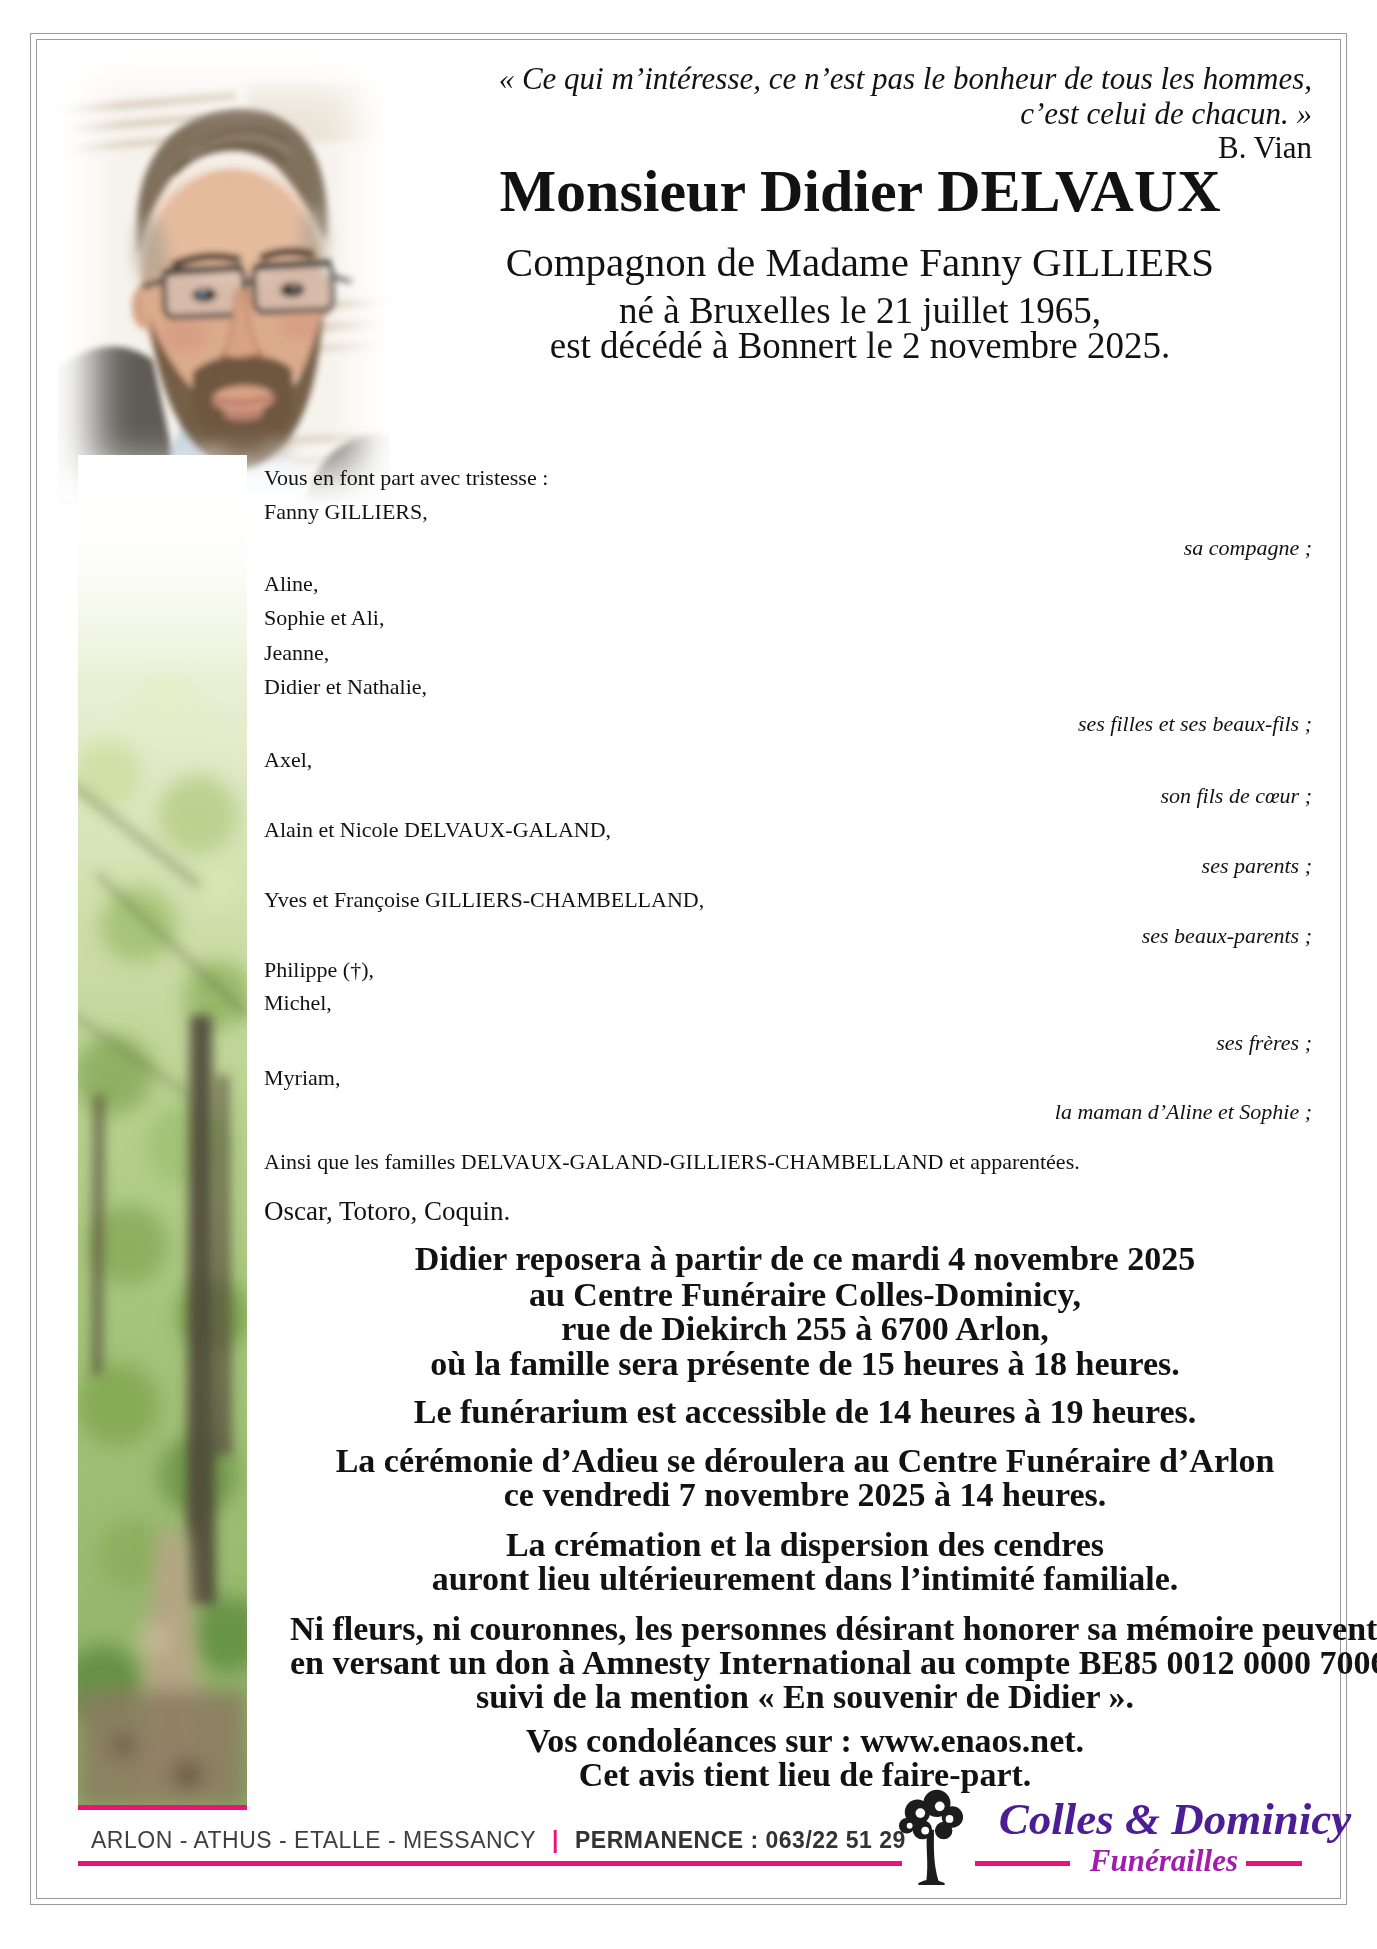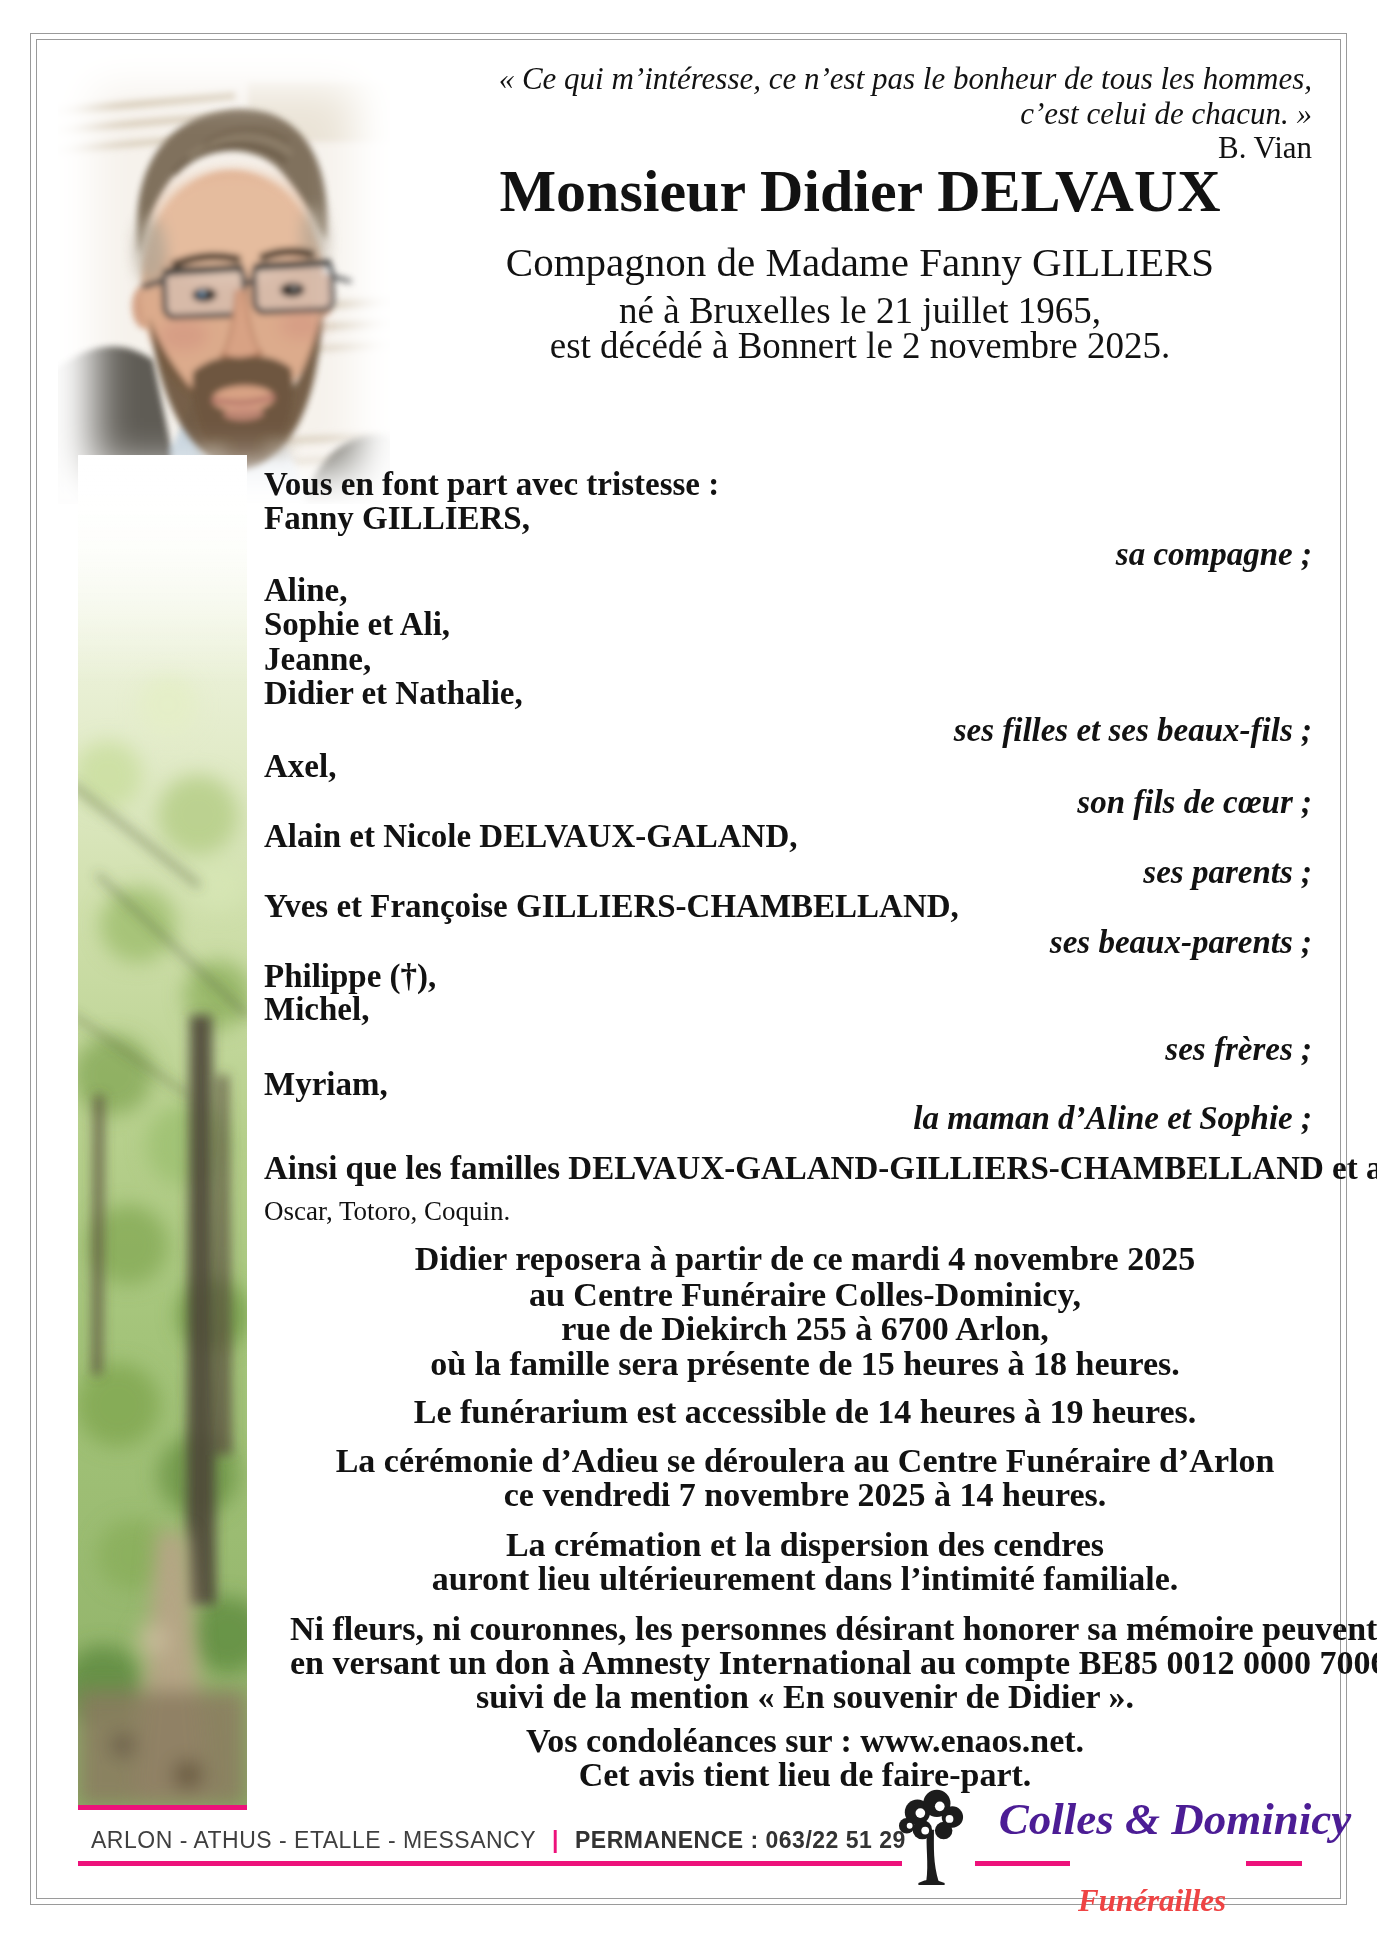--- a/index.html
+++ b/index.html
@@ -11,21 +11,21 @@
   .t{position:absolute;white-space:nowrap;line-height:1.12;}
   .right{right:65px;text-align:right;}
   .italic{font-style:italic;}
   .left-col{left:264px;}
   .hdr{left:403px;width:914px;text-align:center;}
   .arr{left:290px;width:1030px;text-align:center;font-weight:700;}
   .fs-quote{font-size:31px;}
   .fs-title{font-size:60px;font-weight:700;}
   .fs-sub{font-size:41px;}
   .fs-birth{font-size:37px;}
-  .fs-body{font-size:33px;font-weight:bold;}
+  .fs-body{font-size:22px;}
   .fs-small{font-size:27px;}
   .fs-arr{font-size:34px;}
 
   .portrait{position:absolute;left:58px;top:52px;width:332px;height:452px;}
   .portrait svg{display:block;width:100%;height:100%;}
   .feather{position:absolute;inset:-2px;box-shadow:inset 0 0 42px 38px #ffffff;pointer-events:none;}
 
   .strip{position:absolute;left:78px;top:455px;width:169px;height:1351px;}
   .strip svg{display:block;width:100%;height:100%;}
   .strip-fade{position:absolute;left:0;top:0;width:100%;height:230px;
@@ -33,22 +33,22 @@
 
   .pink{position:absolute;background:#ed127b;}
 
   .footer-text{position:absolute;left:78px;top:1827px;font-family:"Liberation Sans",sans-serif;
                font-size:23px;color:#3f3f3f;letter-spacing:.5px;white-space:nowrap;margin-left:13px;}
   .footer-text .sep{color:#ed127b;font-weight:700;padding:0 16px;}
   .footer-text .perm{font-weight:700;color:#333;}
 
   .brand{position:absolute;left:990px;top:1793px;width:370px;text-align:center;
          font-family:"Liberation Serif",serif;font-style:italic;font-weight:700;font-size:45px;color:#4c1d95;}
-  .brand-sub{position:absolute;left:1078px;top:1843px;width:160px;text-align:left;
-         font-family:"Liberation Serif",serif;font-style:italic;font-weight:700;font-size:31px;color:#ef4444;margin-top:40px;}
+  .brand-sub{position:absolute;left:1078px;top:1843px;width:160px;text-align:right;
+         font-family:"Liberation Serif",serif;font-style:italic;font-weight:700;font-size:31px;color:#a21caf;}
   .tree{position:absolute;left:893px;top:1783px;width:78px;height:102px;}
 </style>
 </head>
 <body>
 
 <div class="page">
   <div class="frame">
     <div class="frame-inner"></div>
   </div>
 

